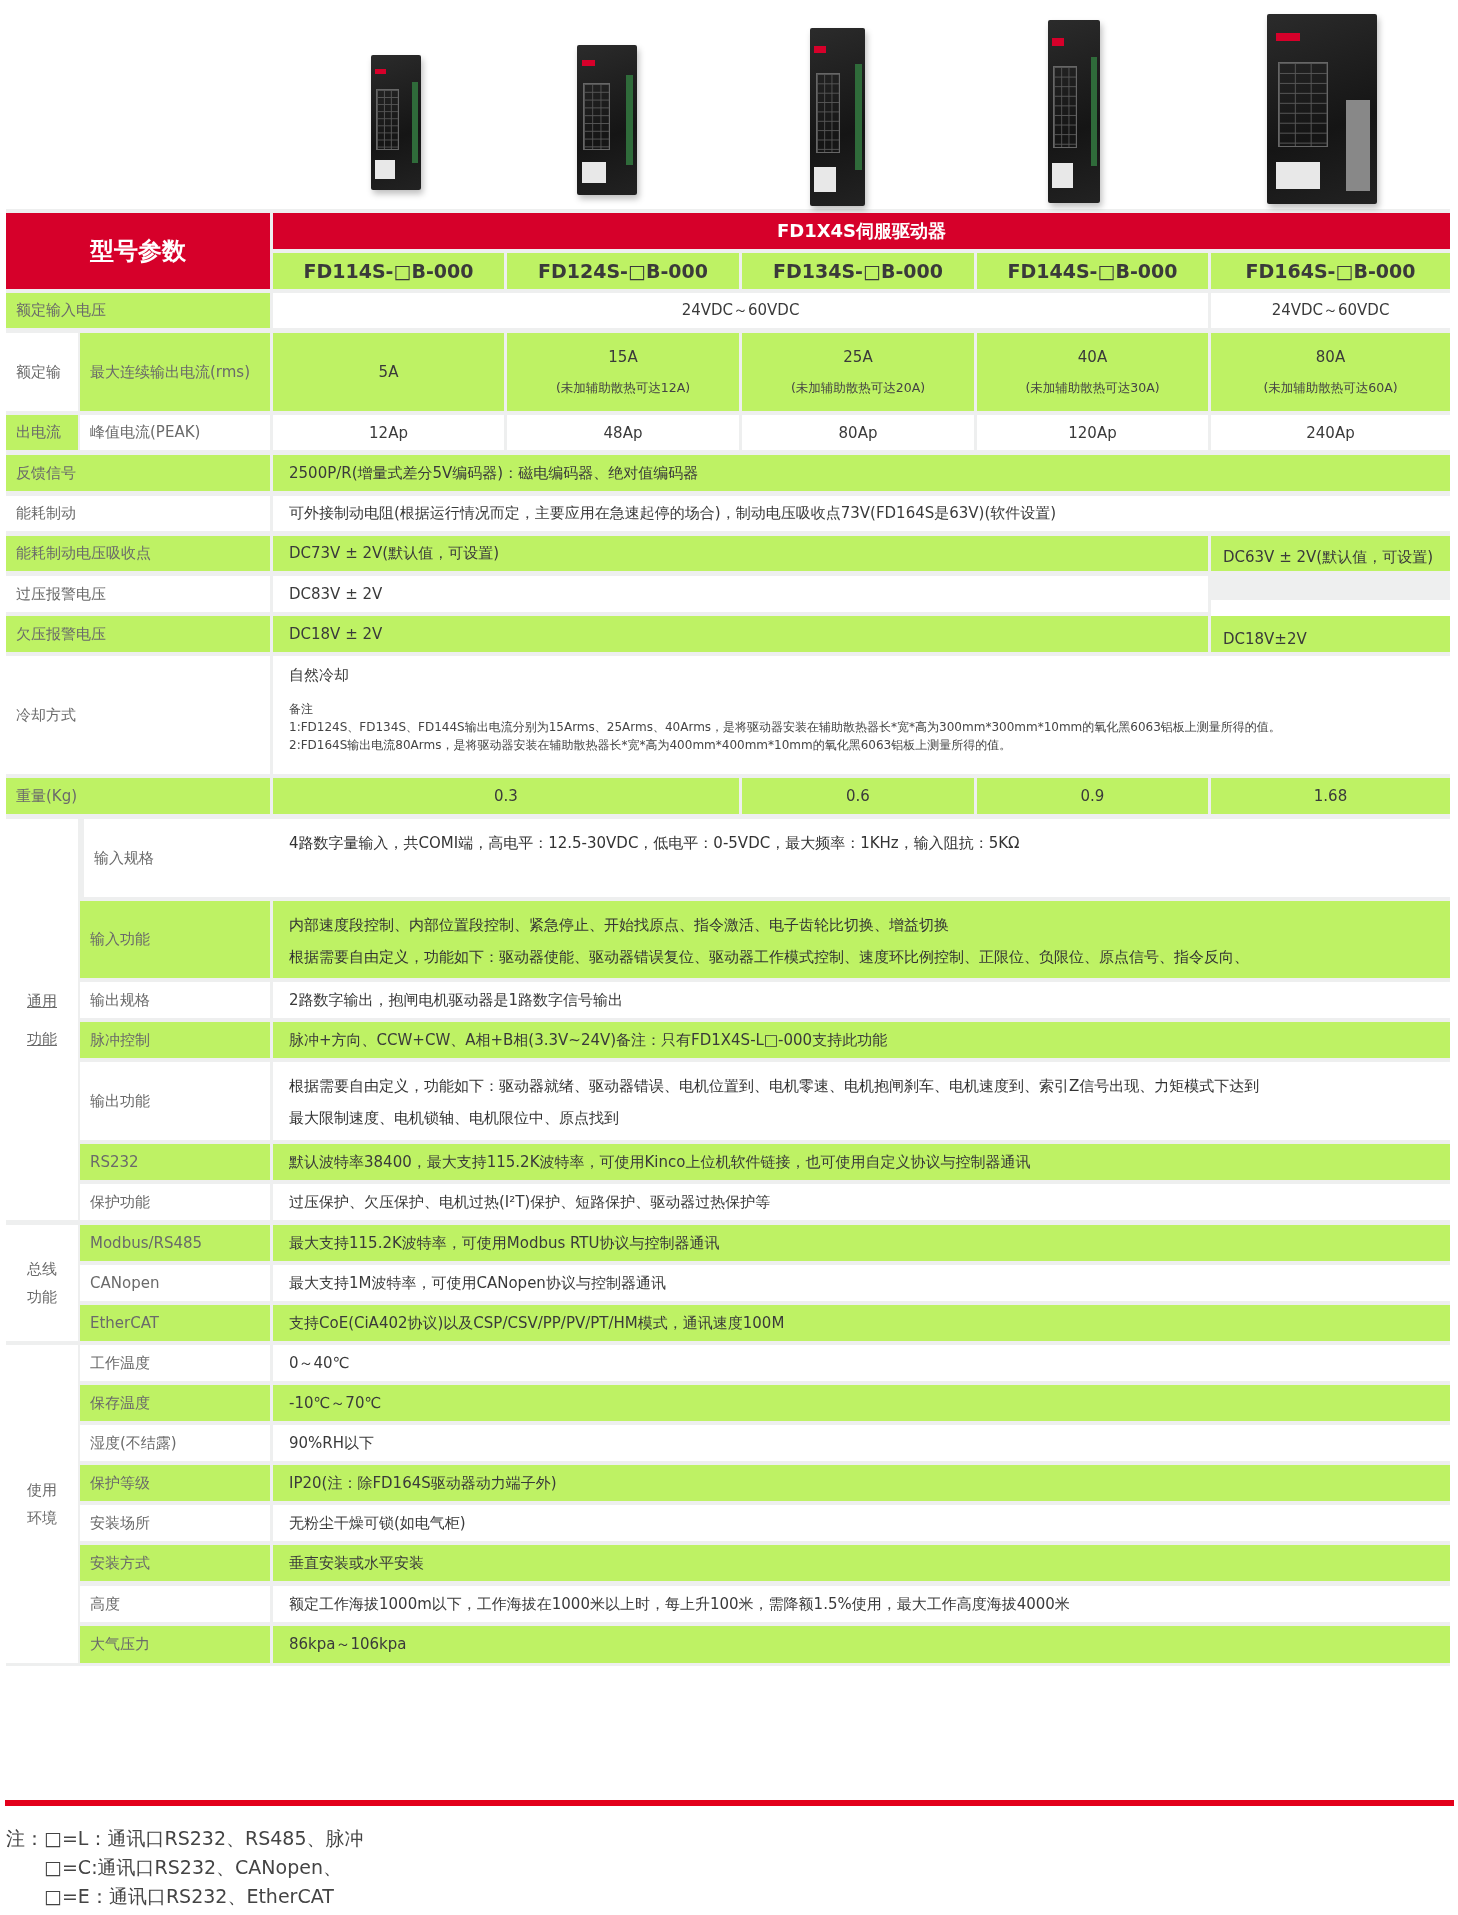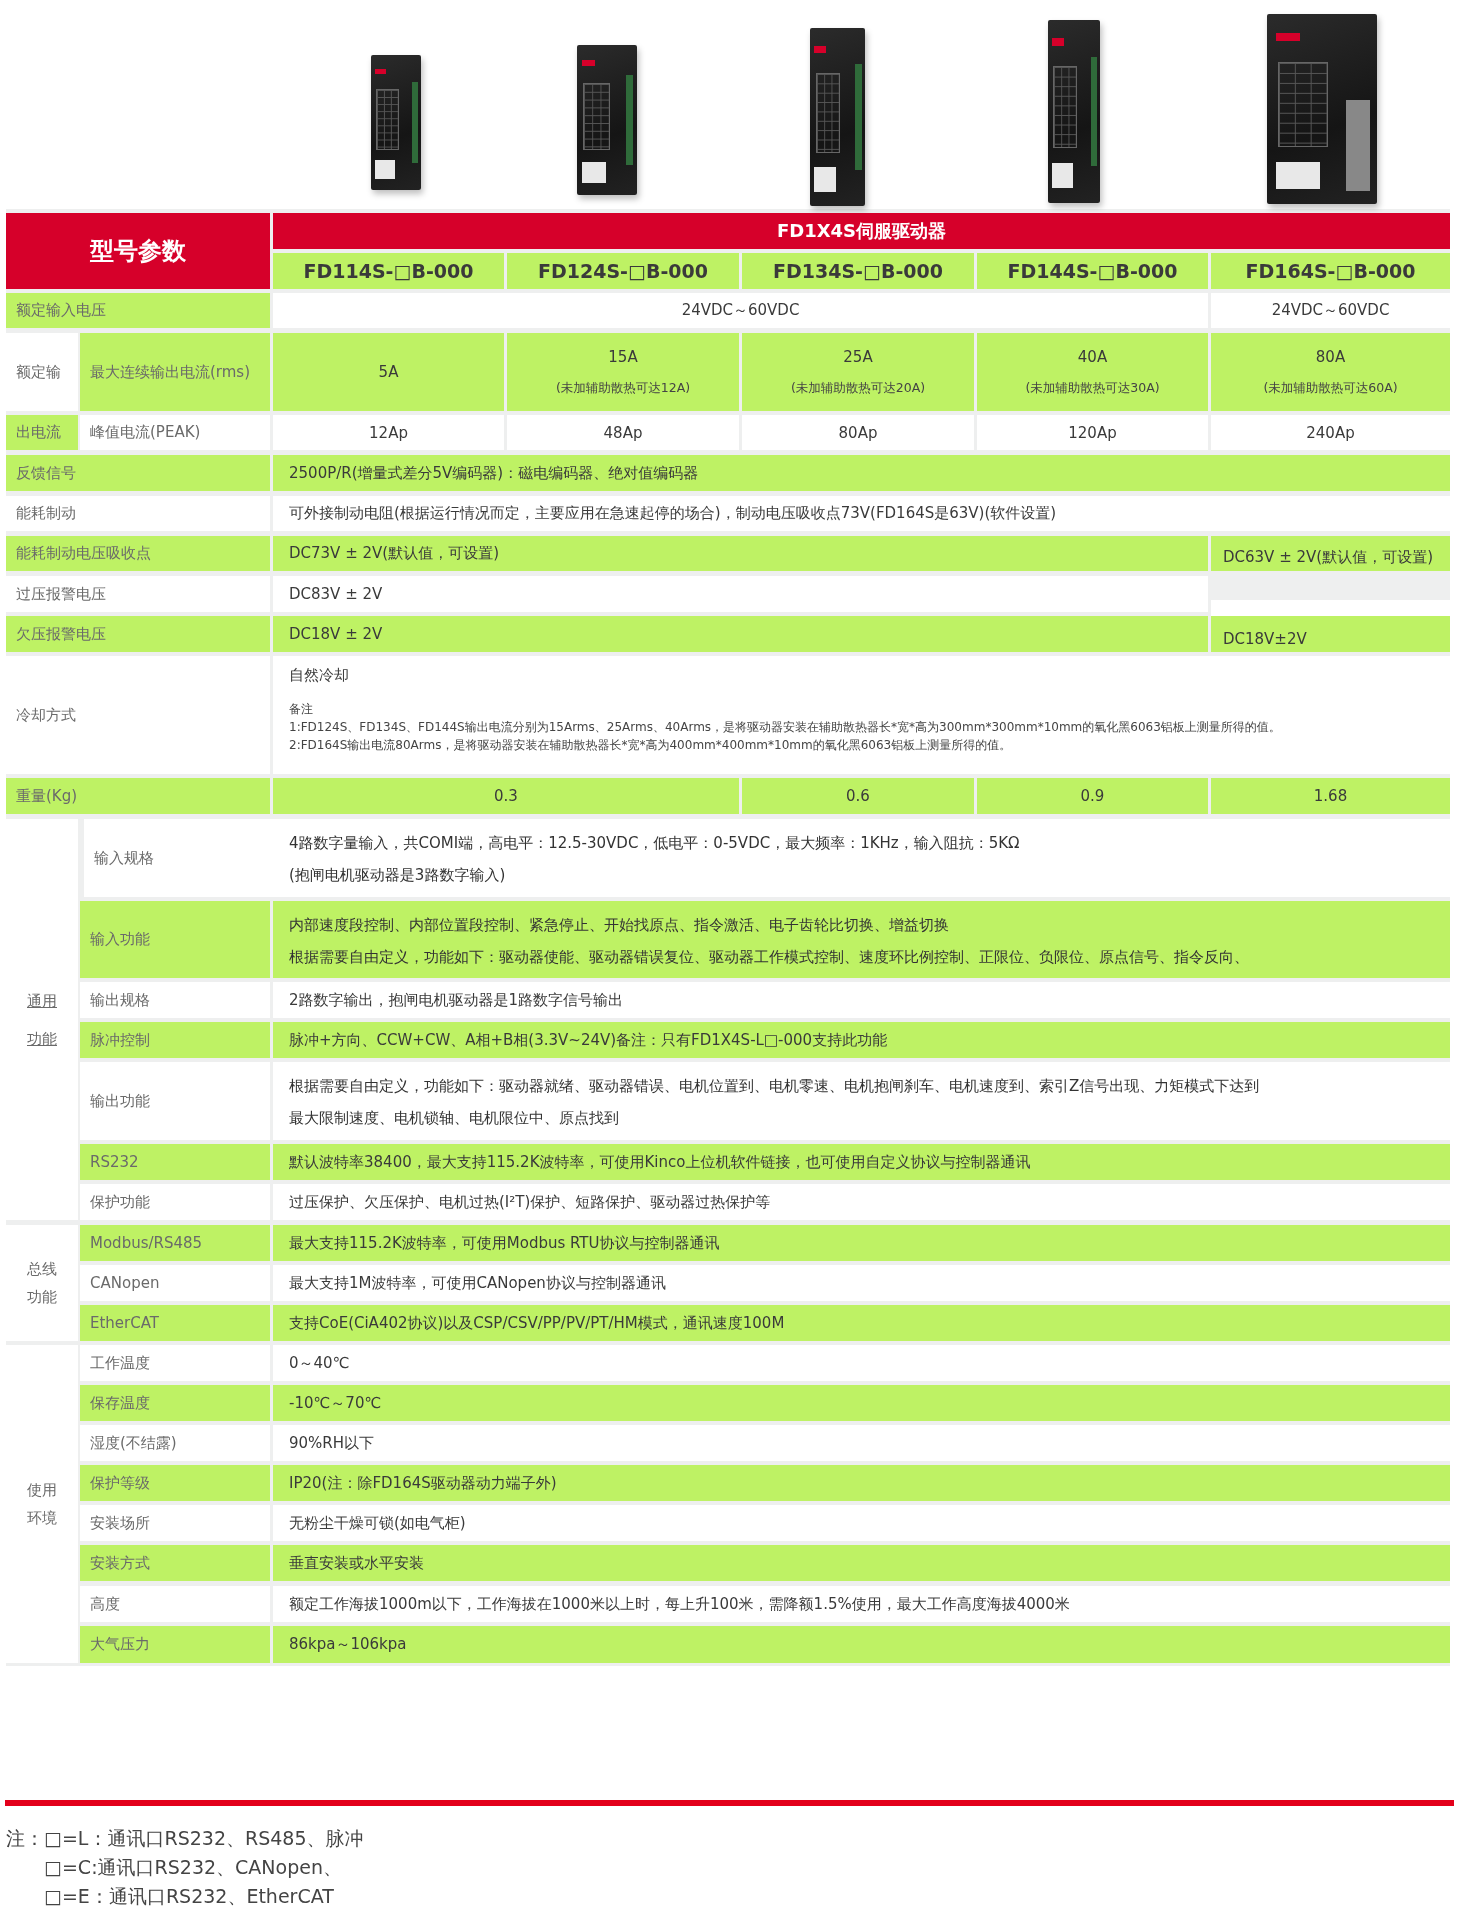--- a/index.html
+++ b/index.html
@@ -137,21 +137,20 @@
 <div class="cell g center" style="left:742px;top:778px;width:232px;height:36px;">0.6</div>
 <div class="cell g center" style="left:977px;top:778px;width:231px;height:36px;">0.9</div>
 <div class="cell g center" style="left:1211px;top:778px;width:239px;height:36px;">1.68</div>
 
 <div class="cell w center vsep" style="left:6px;top:819px;width:72px;height:401px;color:#6a6a6a;line-height:38px;text-decoration:underline;">通用
 功能</div>
 
 <div class="cell w lbl" style="left:84px;top:819px;width:190px;height:78px;">输入规格</div>
 <div class="abs w" style="left:273px;top:819px;width:1177px;height:78px;padding:8px 16px;font-size:15px;line-height:32px;">
     <div>4路数字量输入，共COMI端，高电平：12.5-30VDC，低电平：0-5VDC，最大频率：1KHz，输入阻抗：5KΩ</div>
-    <div>(抱闸电机驱动器是3路数字输入)</div>
   </div>
 
 <div class="cell g lbl" style="left:80px;top:901px;width:190px;height:77px;">输入功能</div>
 <div class="abs g" style="left:273px;top:901px;width:1177px;height:77px;padding:8px 16px;font-size:15px;line-height:32px;">
     <div>内部速度段控制、内部位置段控制、紧急停止、开始找原点、指令激活、电子齿轮比切换、增益切换</div>
     <div>根据需要自由定义，功能如下：驱动器使能、驱动器错误复位、驱动器工作模式控制、速度环比例控制、正限位、负限位、原点信号、指令反向、</div>
   </div>
 
 <div class="cell w lbl" style="left:80px;top:982px;width:190px;height:36px;">输出规格</div>
 <div class="cell w left" style="left:273px;top:982px;width:1177px;height:36px;">2路数字输出，抱闸电机驱动器是1路数字信号输出</div>

